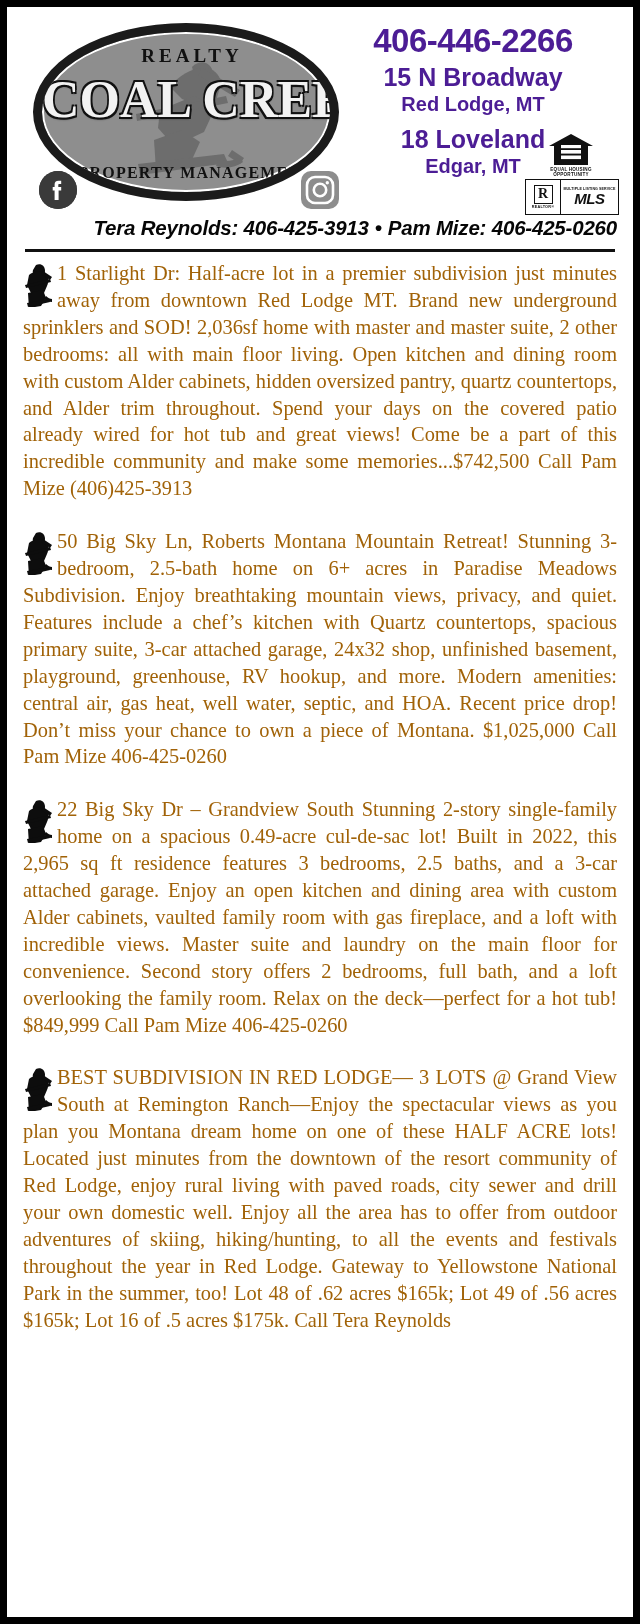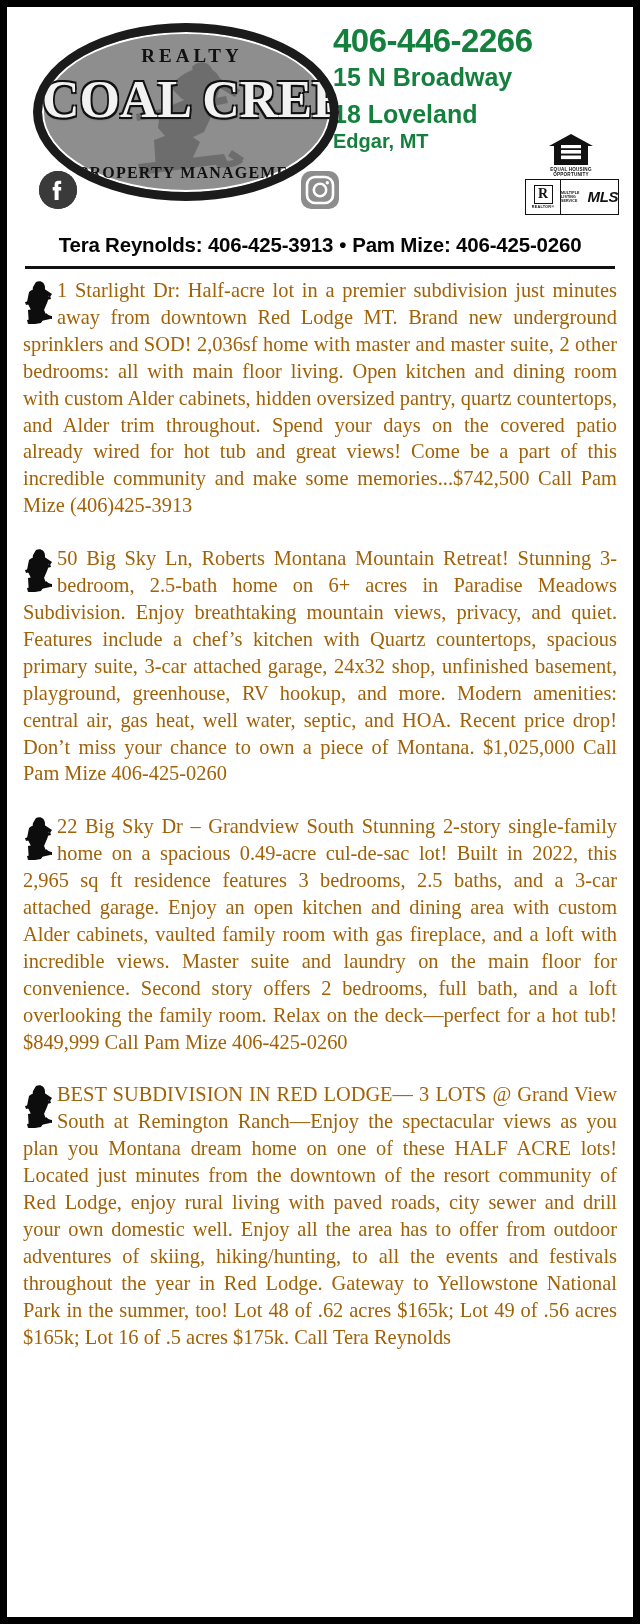--- a/index.html
+++ b/index.html
@@ -89,25 +89,25 @@
   .ig-icon{
     position:absolute;left:278px;bottom:6px;
     width:38px;height:38px;border-radius:10px;
     background:#8d8d8d;
     display:flex;align-items:center;justify-content:center;
   }
   .ig-icon svg{width:30px;height:30px;}
 
   .contact-col{
     flex:1 1 auto;
-    text-align:left;
+    text-align:center;
     padding-top:8px;
     padding-right:4px;
     font-family:"Liberation Sans",sans-serif;
-    color:#15803d;
+    color:#4c1d95;
   }
   .phone-main{
     font-size:33px;font-weight:700;letter-spacing:-0.5px;line-height:36px;
   }
   .website{
     font-size:19px;font-weight:700;line-height:24px;letter-spacing:-0.3px;
   }
   .addr1{font-size:25px;font-weight:700;line-height:30px;margin-top:3px;}
   .city1{font-size:20px;font-weight:700;line-height:25px;}
   .addr2{font-size:25px;font-weight:700;line-height:30px;margin-top:7px;}
@@ -140,41 +140,42 @@
   .realtor-r{
     border:1.6px solid #111;width:17px;height:17px;
     font-family:"Liberation Serif",serif;
     font-size:14px;font-weight:700;line-height:15px;text-align:center;color:#111;
   }
   .realtor-cap{
     font-family:"Liberation Sans",sans-serif;
     font-size:3.8px;font-weight:700;color:#111;letter-spacing:0.2px;margin-top:1px;
   }
   .mls-box{
-    flex:1;display:flex;flex-direction:row;align-items:center;justify-content:center;
+    flex:1;display:flex;flex-direction:column;align-items:center;justify-content:center;
   }
   .mls-cap{
     font-family:"Liberation Sans",sans-serif;
     font-size:3.6px;font-weight:700;color:#111;letter-spacing:0.1px;
   }
   .mls-word{
     font-family:"Liberation Sans",sans-serif;
     font-size:15px;font-weight:700;font-style:italic;color:#111;line-height:16px;
     letter-spacing:-0.4px;
   }
 
   
   .agents{
-    text-align:center;
+    text-align:right;
     font-family:"Liberation Sans",sans-serif;
     font-size:20.5px;font-weight:700;
     color:#060606;
     letter-spacing:-0.2px;
-    margin-top:18px;
+    margin-top:1px;
     white-space:nowrap;
+    font-style:italic;
   }
   .agents .dot{padding:0 6px;}
   .rule{
     height:0;border-top:3.4px solid #111;
     margin:9px 2px 8px 2px;
   }
 
   
   .listings{flex:1 1 auto;}
   .listing{
@@ -238,20 +239,21 @@
           <rect x="2" y="2" width="26" height="26" rx="8" fill="none" stroke="#ffffff" stroke-width="2.6"></rect>
           <circle cx="15" cy="15" r="6.2" fill="none" stroke="#ffffff" stroke-width="2.6"></circle>
           <circle cx="22.3" cy="7.8" r="1.7" fill="#ffffff"></circle>
         </svg>
       </div>
     </div>
 
     <div class="contact-col">
       <div class="phone-main">406-446-2266</div>
       <div class="addr1">15 N Broadway</div>
+      <div class="city1">Red Lodge, MT</div>
       <div class="addr2">18 Loveland</div>
       <div class="city2">Edgar, MT</div>
     </div>
 
     <div class="badges">
       <div class="eho">
         <svg viewBox="0 0 46 34" aria-hidden="true">
           <path d="M23 1 L45 13 L40 13 L40 32 L6 32 L6 13 L1 13 Z" fill="#111"></path>
           <rect x="13" y="17" width="20" height="3.6" fill="#ffffff"></rect>
           <rect x="13" y="22.5" width="20" height="3.6" fill="#ffffff"></rect>

